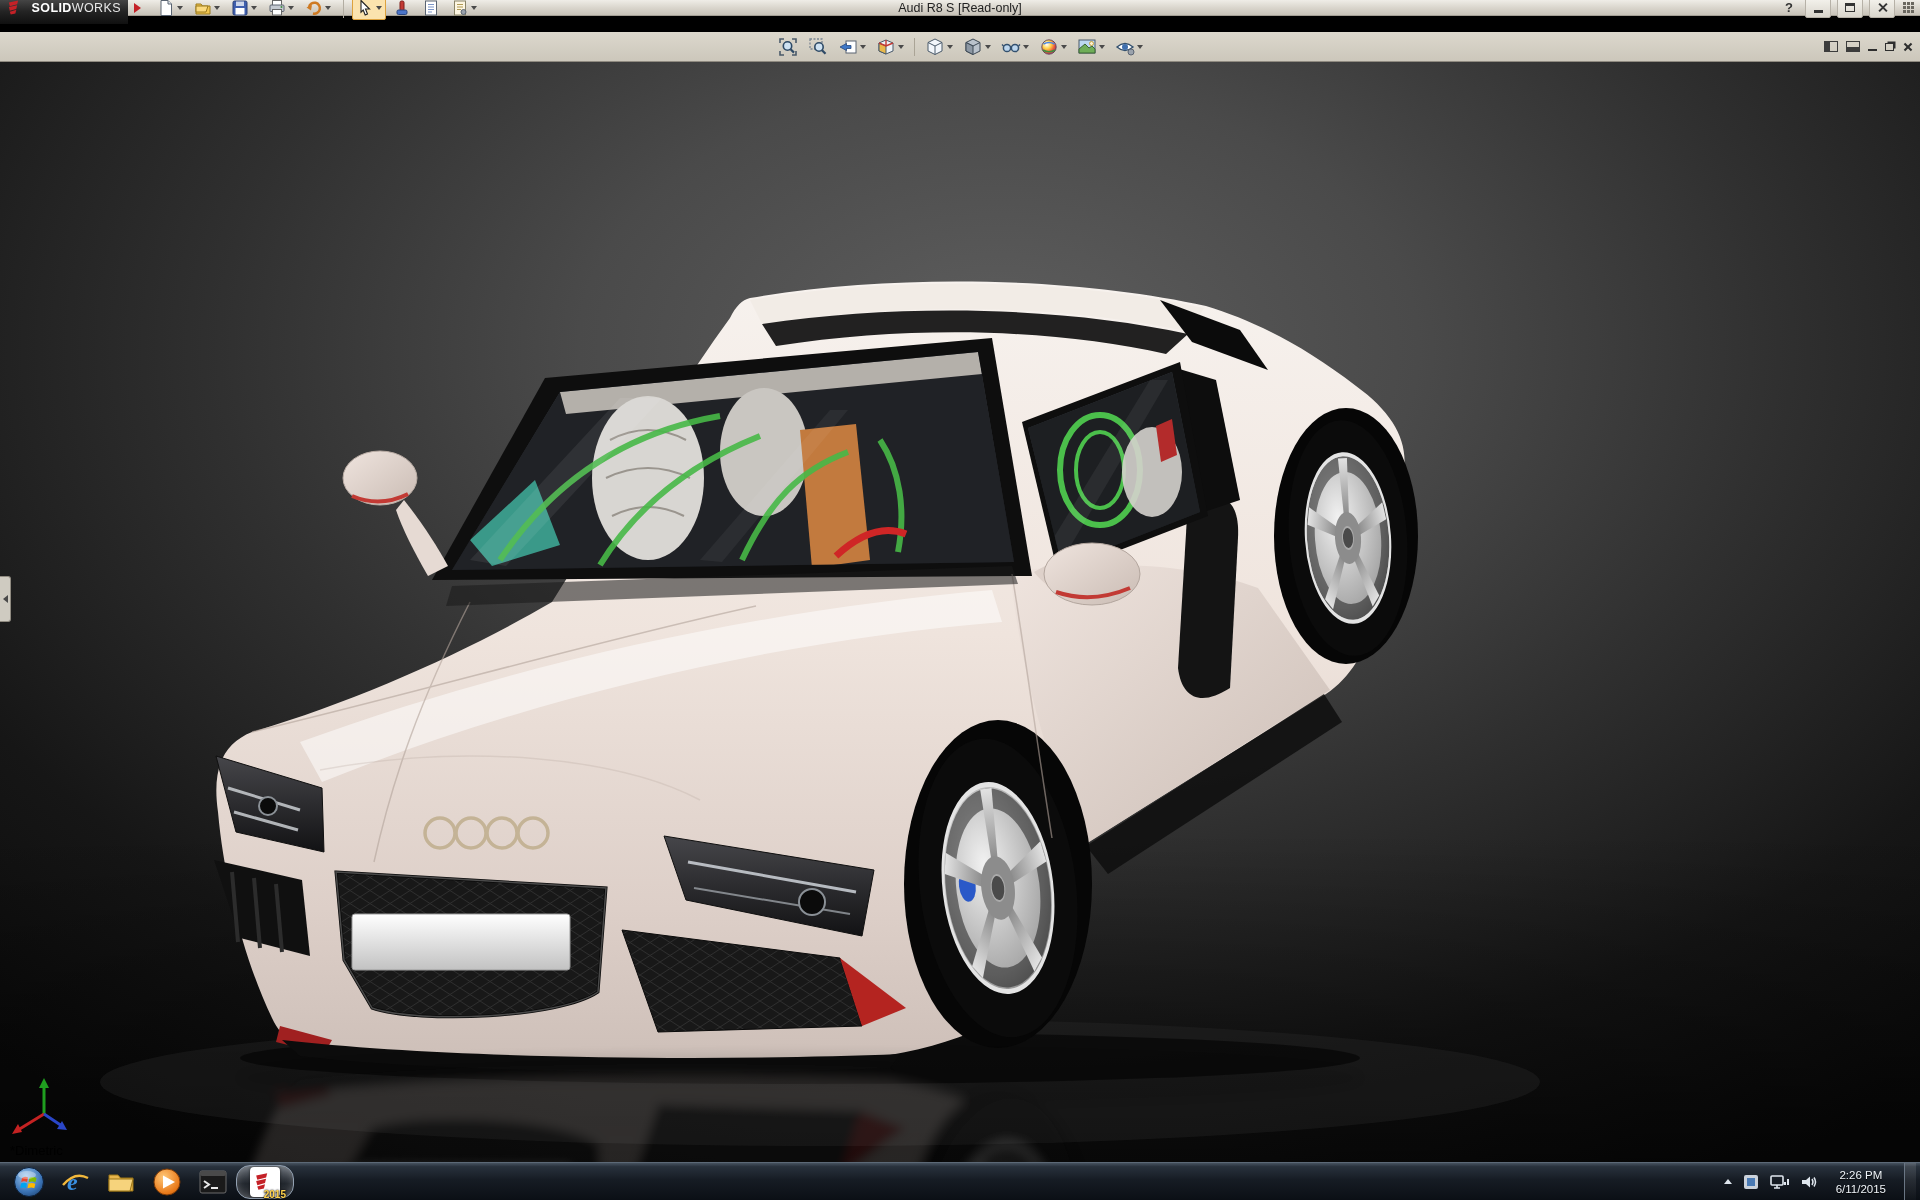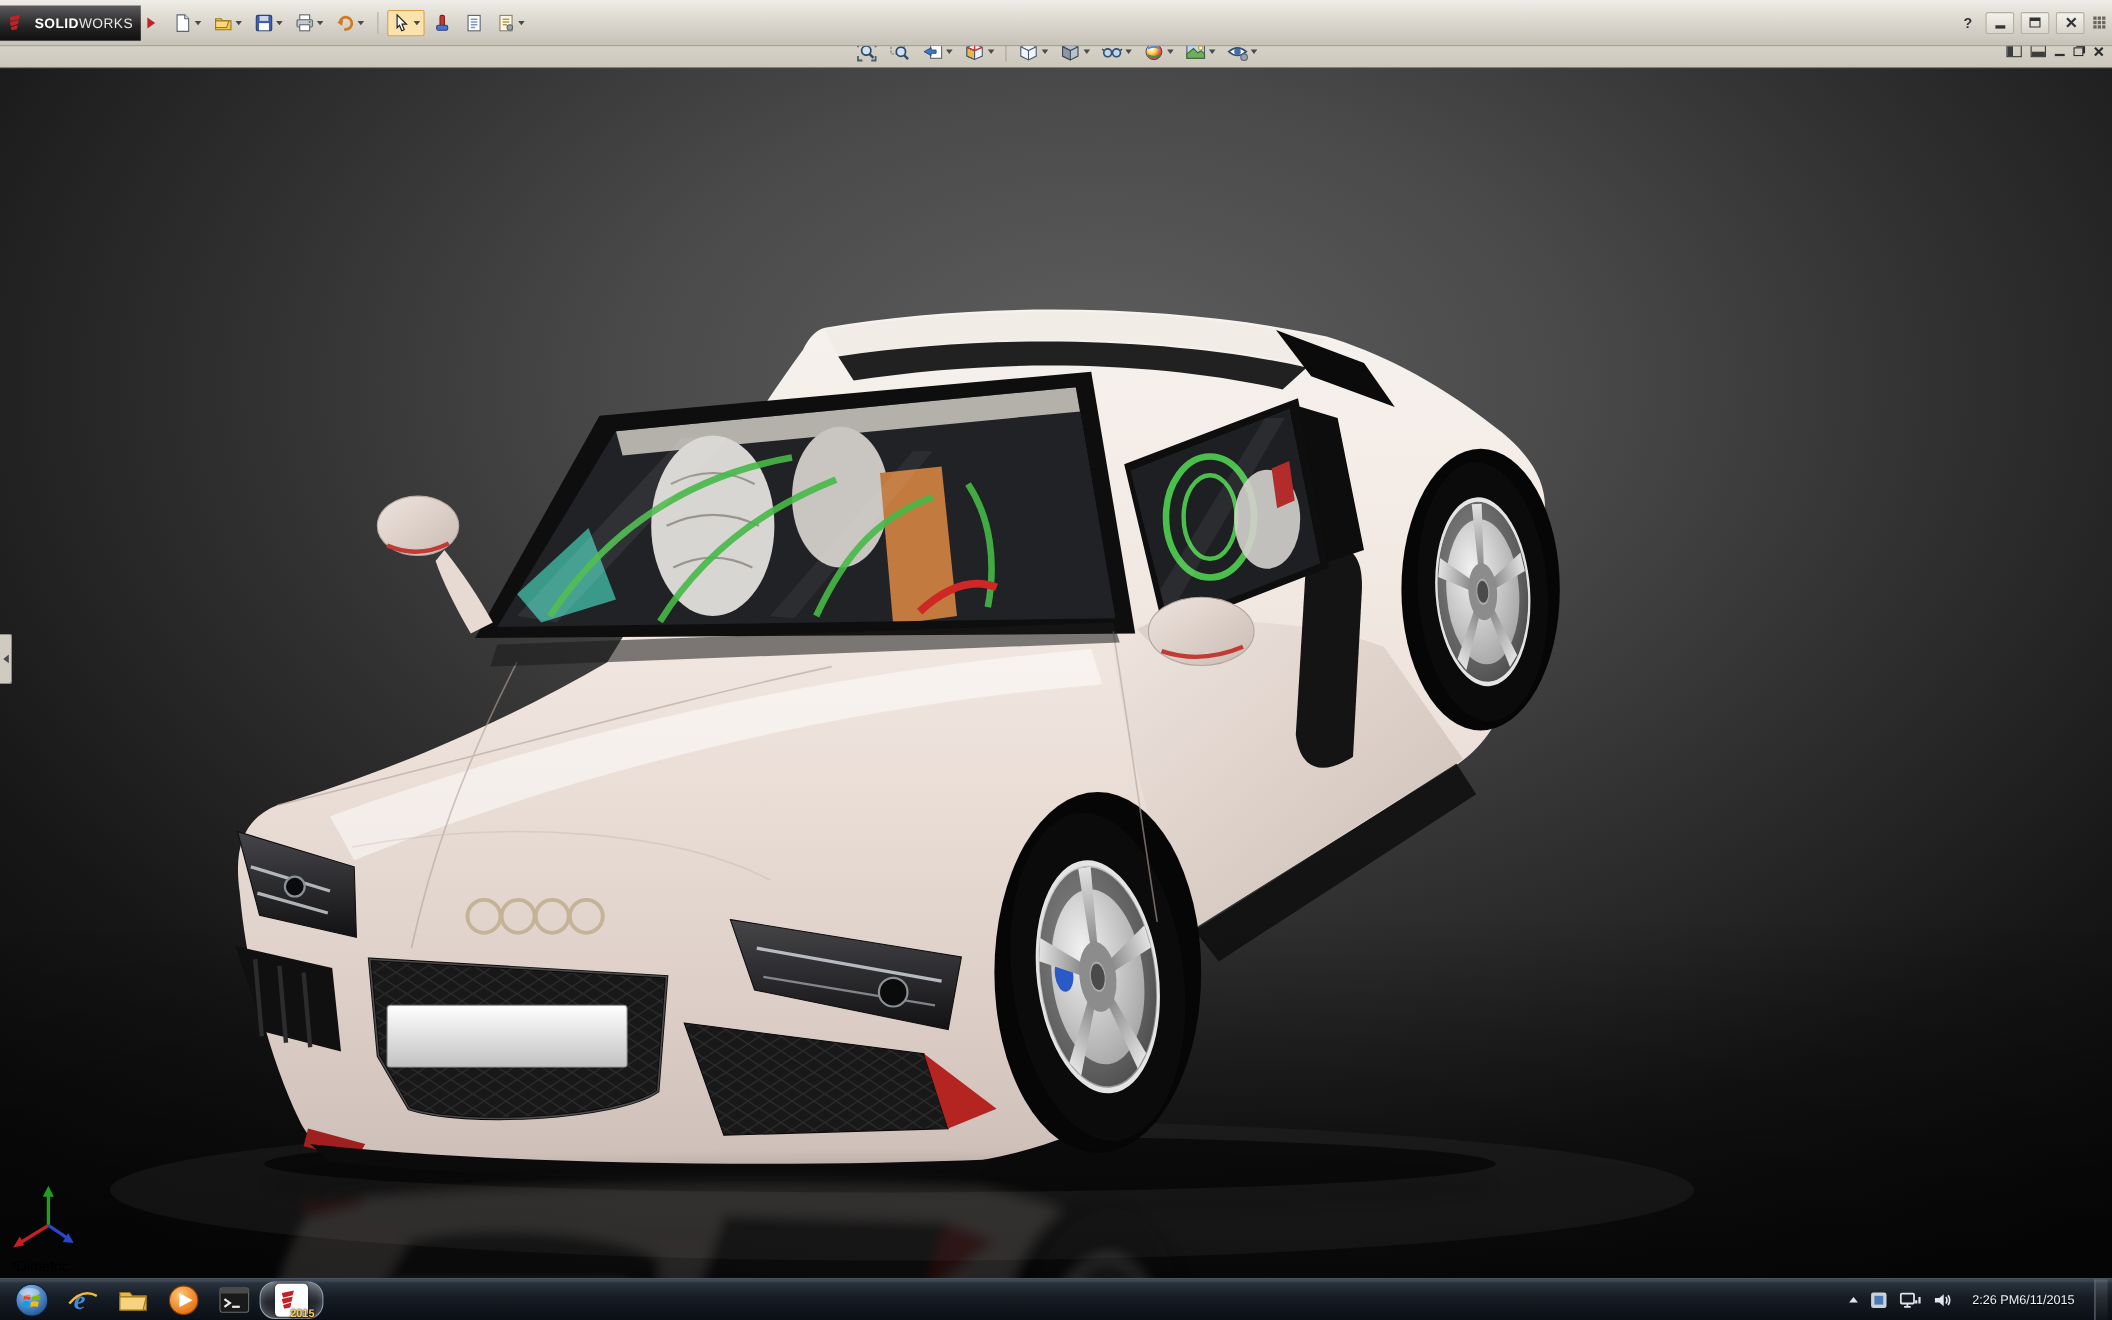--- a/index.html
+++ b/index.html
@@ -1,20 +1,20 @@
 <!DOCTYPE html>
 <html><head>
 <meta charset="utf-8">
 <style>
   *{margin:0;padding:0;box-sizing:border-box}
   html,body{width:1920px;height:1200px;overflow:hidden;background:#000;
     font-family:"Liberation Sans",sans-serif;-webkit-font-smoothing:antialiased}
 
   
-  .titlebar{position:absolute;top:0;left:0;width:1920px;height:42px;
+  .titlebar{position:absolute;top:0;left:0;width:1920px;height:16px;
     background:linear-gradient(#efede7,#d8d4cb 55%,#c7c2b8);
     border-bottom:1px solid #a39e94;display:flex;align-items:center;z-index:30}
   .sw-logo{height:32px;width:128px;background:linear-gradient(#5c5c5c,#242424 60%,#101010);
     display:flex;align-items:center;gap:6px;padding:0 7px;flex:0 0 auto}
   .sw-mark{width:20px;height:18px}
   .brand{color:#fff;font-size:12.5px;letter-spacing:.4px;white-space:nowrap}
   .brand b{font-weight:bold}.brand span{font-weight:300;color:#e7e7e7}
   .menu-arrow{width:0;height:0;border-top:5px solid transparent;border-bottom:5px solid transparent;
     border-left:7px solid #c42127;margin:0 8px 0 6px}
   .tb-icons{display:flex;align-items:center;gap:3px;margin-left:4px}
@@ -73,21 +73,21 @@
   .task-item.active{width:58px;border:1px solid #93a1b2;border-radius:14px;
     background:linear-gradient(rgba(255,255,255,.28),rgba(255,255,255,.06) 55%,rgba(255,255,255,.16));
     box-shadow:inset 0 0 8px rgba(255,255,255,.25);position:relative}
   .sw-task{position:relative;width:30px;height:30px;background:#fff;border-radius:4px;
     display:flex;align-items:center;justify-content:center;box-shadow:0 0 3px rgba(0,0,0,.6)}
   .sw-year{position:absolute;right:-6px;bottom:-3px;color:#ffd34d;font-size:10px;font-weight:bold;
     text-shadow:0 1px 2px #000,0 0 2px #000}
   .tray{margin-left:auto;display:flex;align-items:center;gap:10px;padding-right:4px;height:100%}
   .tray-chevron{width:0;height:0;border-left:4px solid transparent;border-right:4px solid transparent;
     border-bottom:5px solid #dfe6ee}
-  .clock{display:flex;flex-direction:row;align-items:center;justify-content:flex-start;
+  .clock{display:flex;flex-direction:column;align-items:center;justify-content:flex-start;
     color:#eef3f8;font-size:11.5px;line-height:14px;text-shadow:0 1px 1px #000;padding:0 8px}
   .show-desktop{width:12px;height:38px;border-left:1px solid #6a7684;
     background:linear-gradient(rgba(255,255,255,.12),rgba(255,255,255,.02))}
 </style>
 </head>
 <body>
 
 <div class="titlebar">
   <div class="sw-logo">
     <svg class="sw-mark" viewBox="0 0 20 18">
@@ -160,20 +160,21 @@
     <div class="tb-btn">
       <svg width="18" height="18" viewBox="0 0 18 18">
         <rect x="3.5" y="2" width="11" height="14" fill="#fdf6e2" stroke="#8a8468"></rect>
         <path d="M6 5.5h6 M6 8h6 M6 10.5h4" stroke="#b09a54" stroke-width="1.2"></path>
         <circle cx="12.5" cy="13" r="2.5" fill="#9aa2ac" stroke="#5a6472"></circle>
       </svg>
         <span class="caret"></span>
     </div>
   </div>
 
+  <div class="win-title">Audi R8 S [Read-only]</div>
 
   <div class="title-right">
     <div class="help-btn">?</div>
     <div class="wbtn">
         <span class="glyph-min"></span>
       </div>
     <div class="wbtn">
         <span class="glyph-max"></span>
       </div>
     <div class="wbtn">

